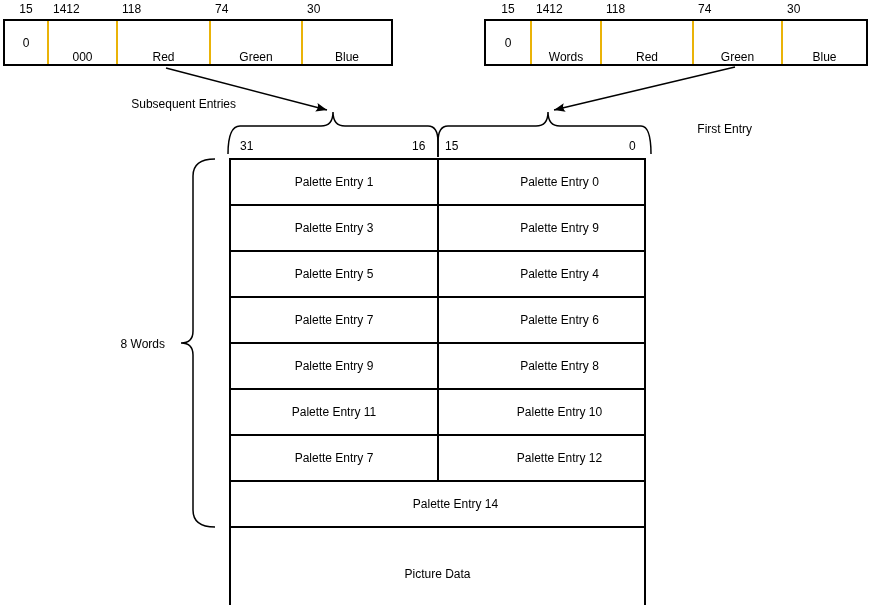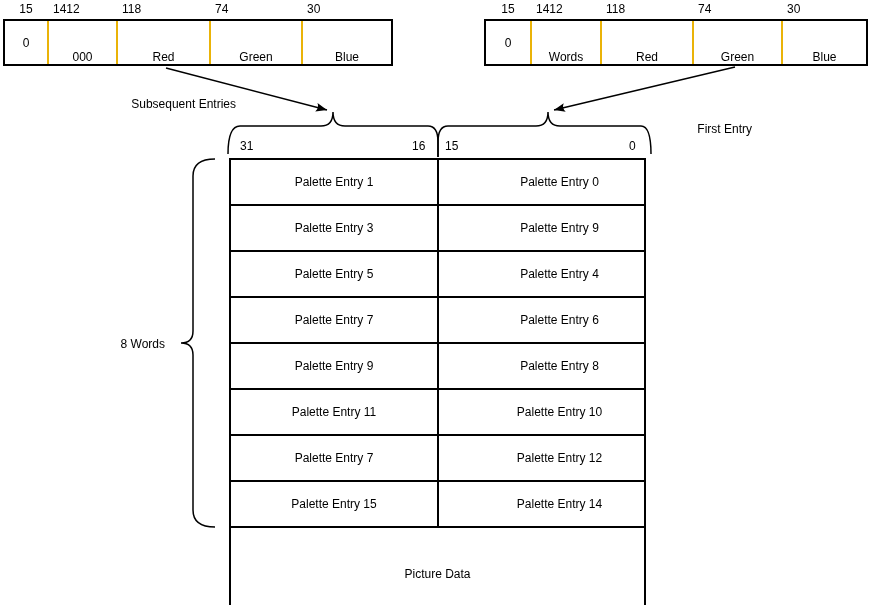--- a/index.html
+++ b/index.html
@@ -164,21 +164,20 @@
     </div>
     <div class="memrow">
       <div class="cell hw">Palette Entry 11</div>
       <div class="cell lw">Palette Entry 10</div>
     </div>
     <div class="memrow">
       <div class="cell hw">Palette Entry 7</div>
       <div class="cell lw">Palette Entry 12</div>
     </div>
     <div class="memrow">
-      <div class="cell hw">Palette Entry 15</div>
       <div class="cell lw">Palette Entry 14</div>
     </div>
     <div class="picrow">
       <span>Picture Data</span>
     </div>
   </div>
 
 </div>
 
 </body></html>

